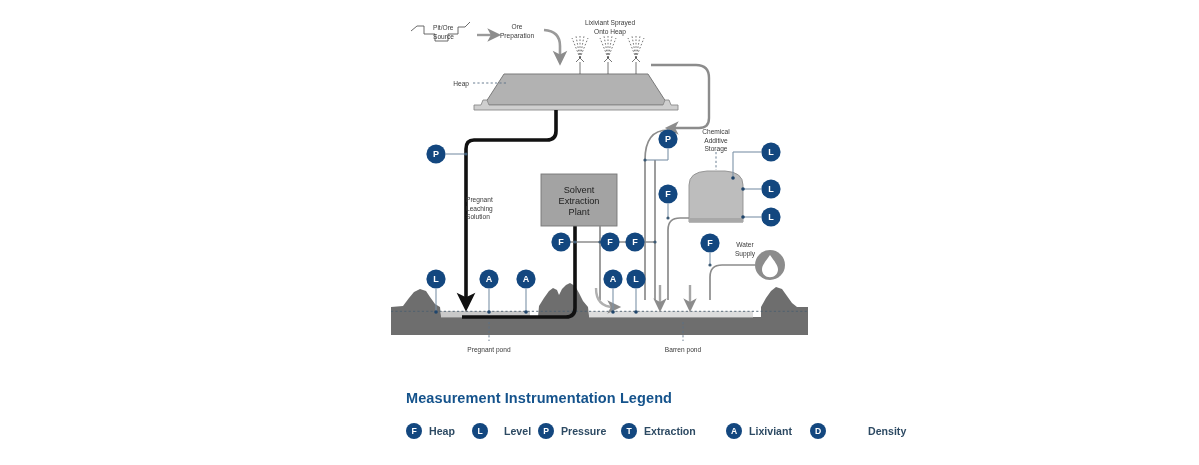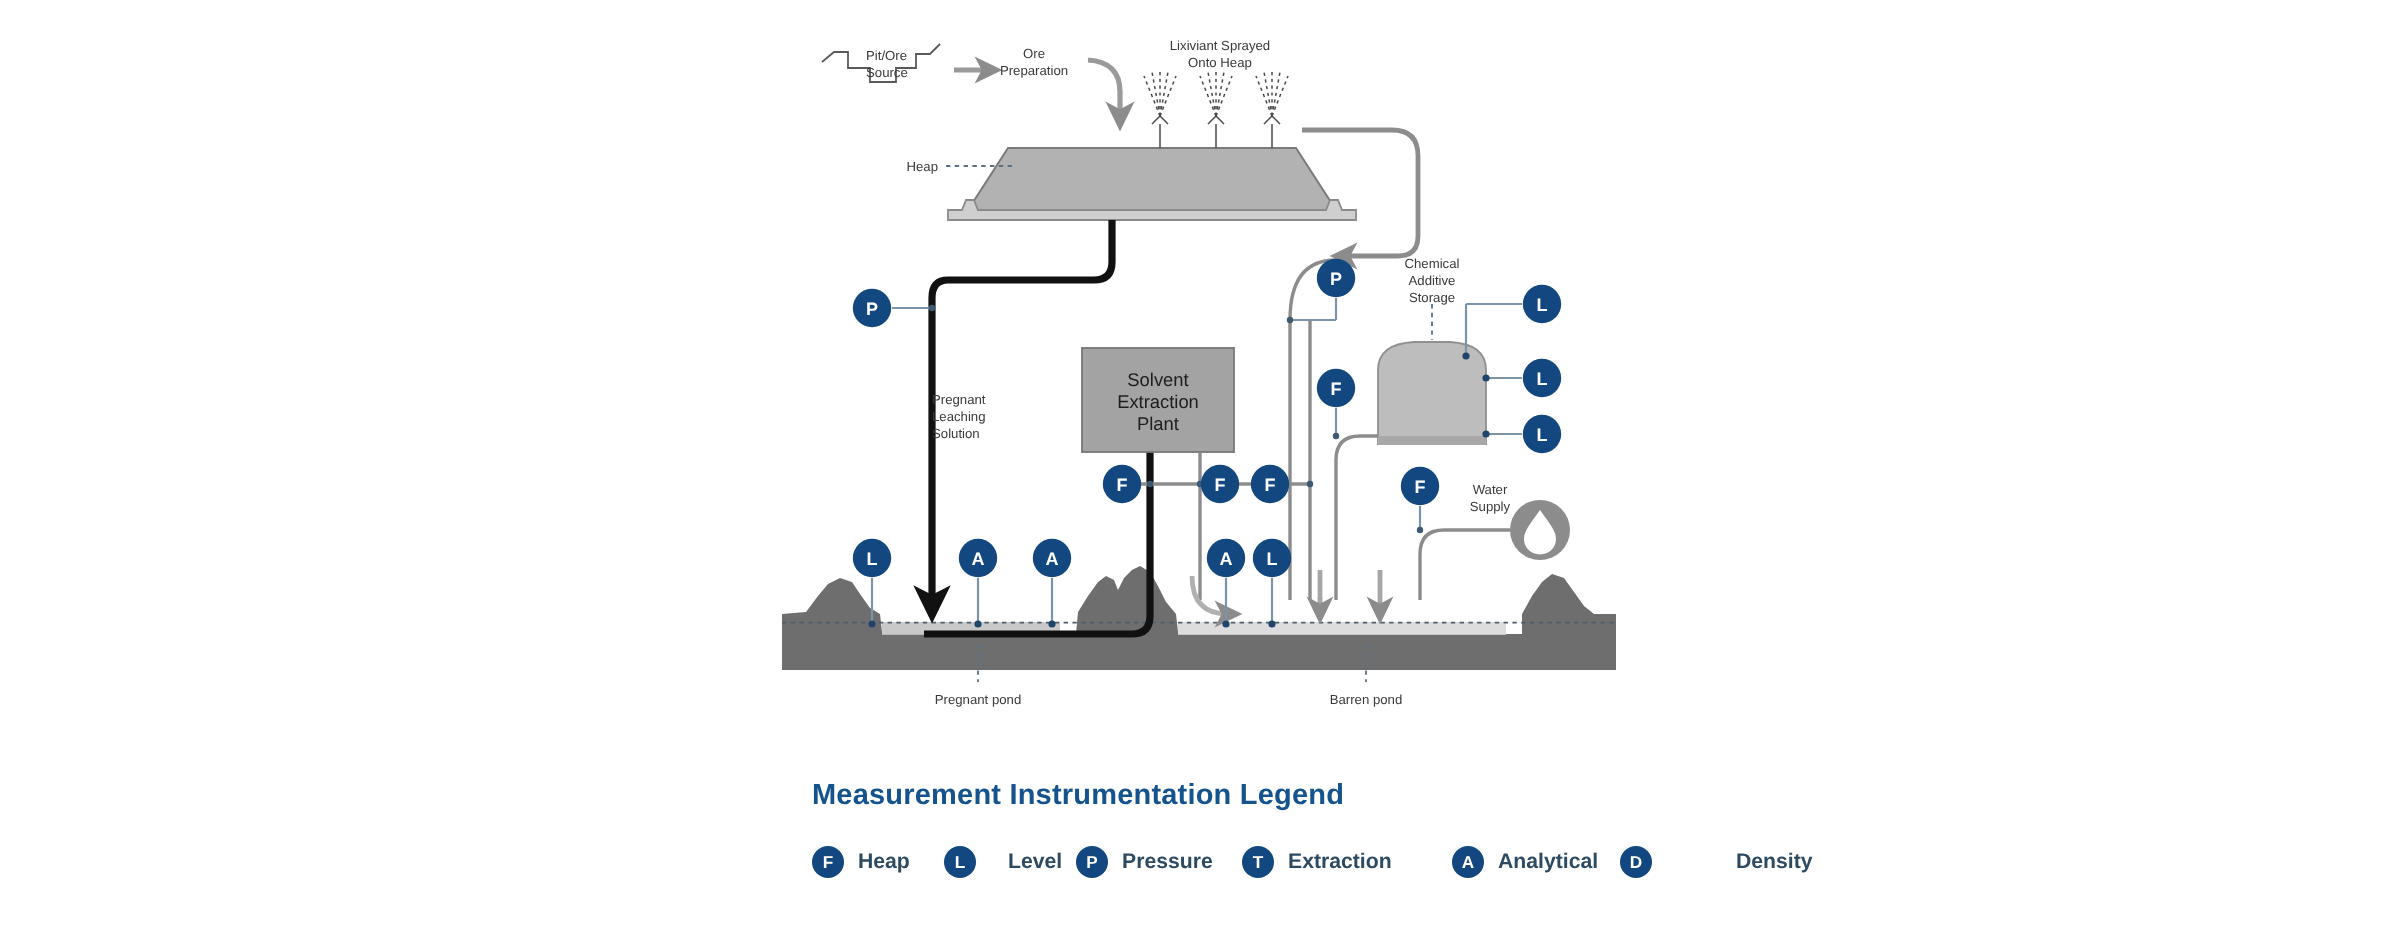--- a/index.html
+++ b/index.html
@@ -346,21 +346,21 @@
         <div class="legend-item" style="position: absolute; left: 132px; top: 0px;">
           <div class="legend-badge" style="background: rgb(19, 71, 127);">P</div>
           <div class="legend-label" style="color: rgb(45, 74, 99);">Pressure</div>
         </div>
         <div class="legend-item" style="position: absolute; left: 215px; top: 0px;">
           <div class="legend-badge" style="background: rgb(19, 71, 127);">T</div>
           <div class="legend-label" style="color: rgb(45, 74, 99);">Extraction</div>
         </div>
         <div class="legend-item" style="position: absolute; left: 320px; top: 0px;">
           <div class="legend-badge" style="background: rgb(19, 71, 127);">A</div>
-          <div class="legend-label" style="color: rgb(45, 74, 99);">Analytical</div>
+          <div class="legend-label" style="color: rgb(45, 74, 99);">Lixiviant</div>
         </div>
         <div class="legend-item" style="position: absolute; left: 404px; top: 0px;">
           <div class="legend-badge" style="background: rgb(19, 71, 127);">D</div>
           <div class="legend-label" style="color: rgb(45, 74, 99); margin-left: 42px;">Density</div>
         </div>
       </div>
   </div>
 
 </div>
 

